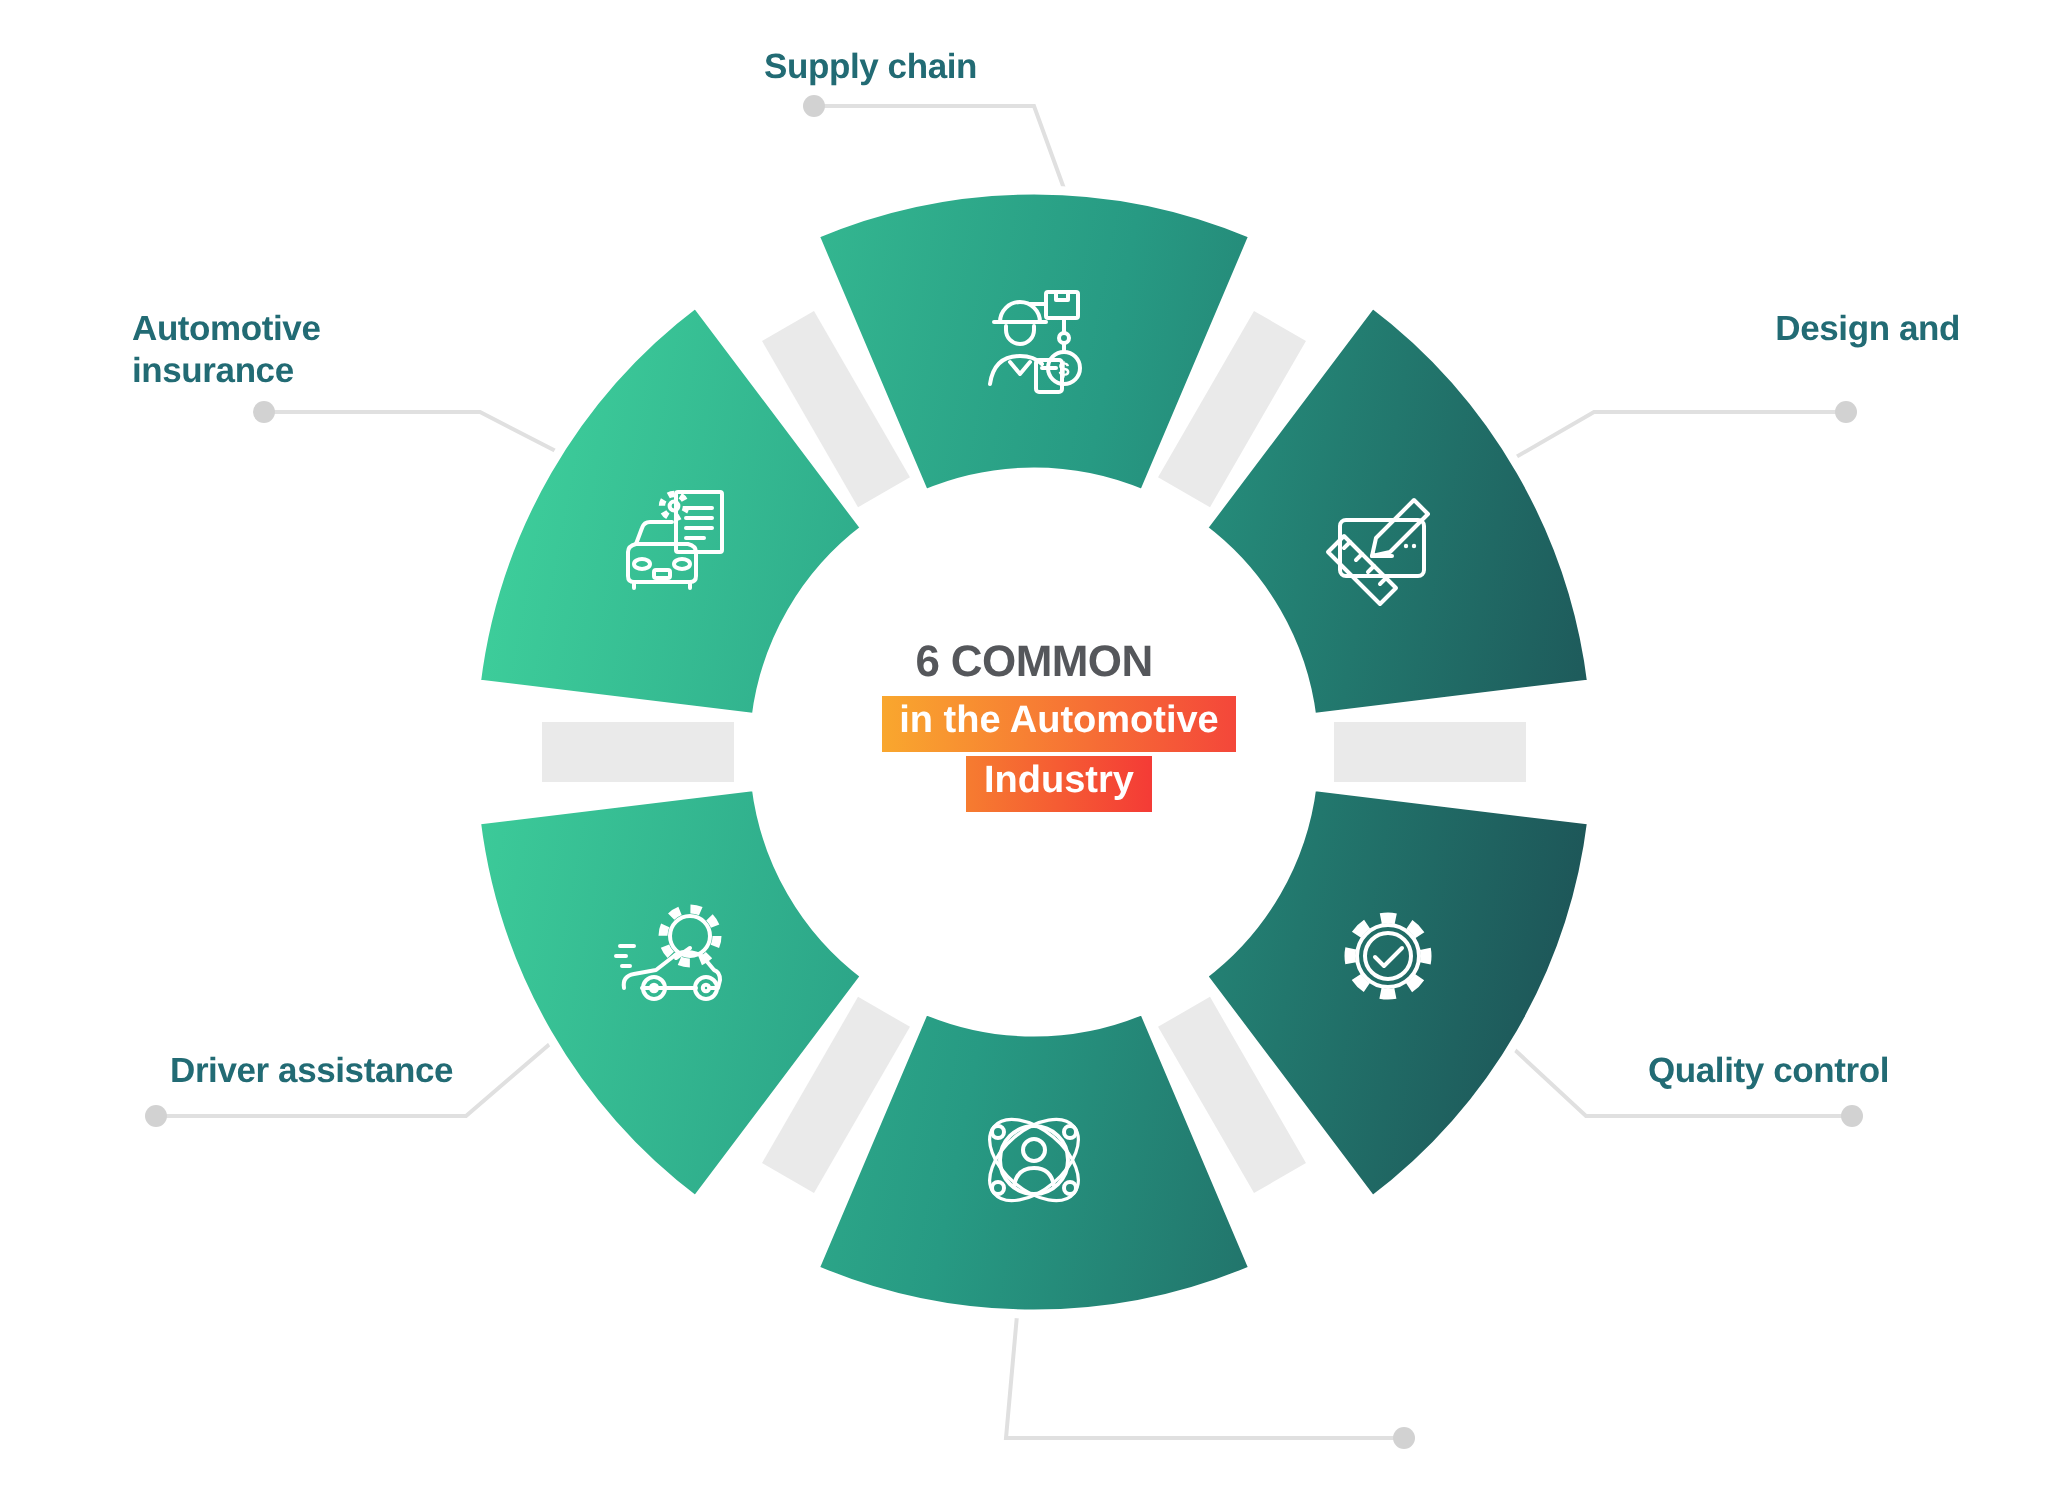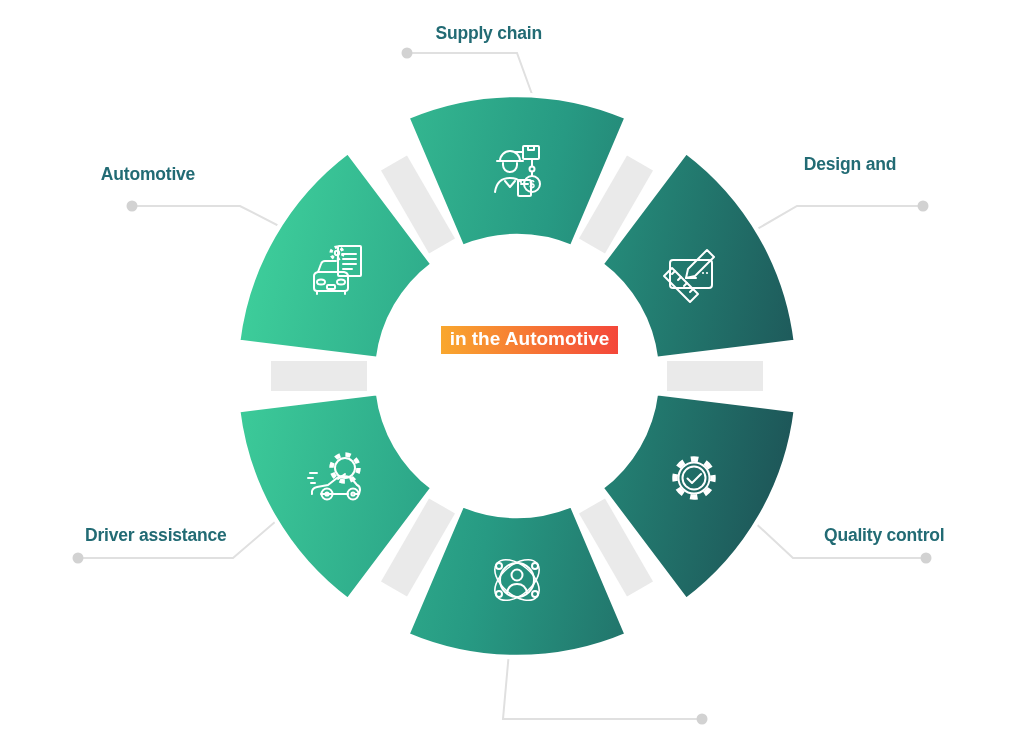--- a/index.html
+++ b/index.html
@@ -145,32 +145,35 @@
         <path d="M13 30 h18"></path>
         <ellipse cx="13" cy="40" rx="4" ry="2.5"></ellipse>
         <ellipse cx="33" cy="40" rx="4" ry="2.5"></ellipse>
         <rect x="19" y="43" width="8" height="4" rx="1"></rect>
         <path d="M9 49 v3 M37 49 v3"></path>
       </g>
     </g>
   </svg>
 
   <div class="center-text">
+    <div class="t1">6 COMMON</div>
     <div><span class="chip">in the Automotive</span></div>
+    <div><span class="chip chip2">Industry</span></div>
   </div>
 
-  <div class="callout" style="left:382px;top:23px;width:160px;text-align:right;">
+  <div class="callout" style="left:382px;top:23px;width:160px;text-align:left;">
     <div>Supply chain</div>
   </div>
 
-  <div class="callout" style="left:66px;top:164px;width:164px;text-align:center;">
+  <div class="callout" style="left:66px;top:154px;width:164px;text-align:left;">
     <div>Automotive</div>
+    <div>insurance</div>
   </div>
 
-  <div class="callout" style="left:760px;top:154px;width:180px;text-align:center;">
+  <div class="callout" style="left:800px;top:154px;width:180px;text-align:right;">
     <div>Design and</div>
   </div>
 
   <div class="callout" style="left:824px;top:525px;">
     <div>Quality control</div>
   </div>
 
   <div class="callout" style="left:85px;top:525px;">
     <div>Driver assistance</div>
   </div>

